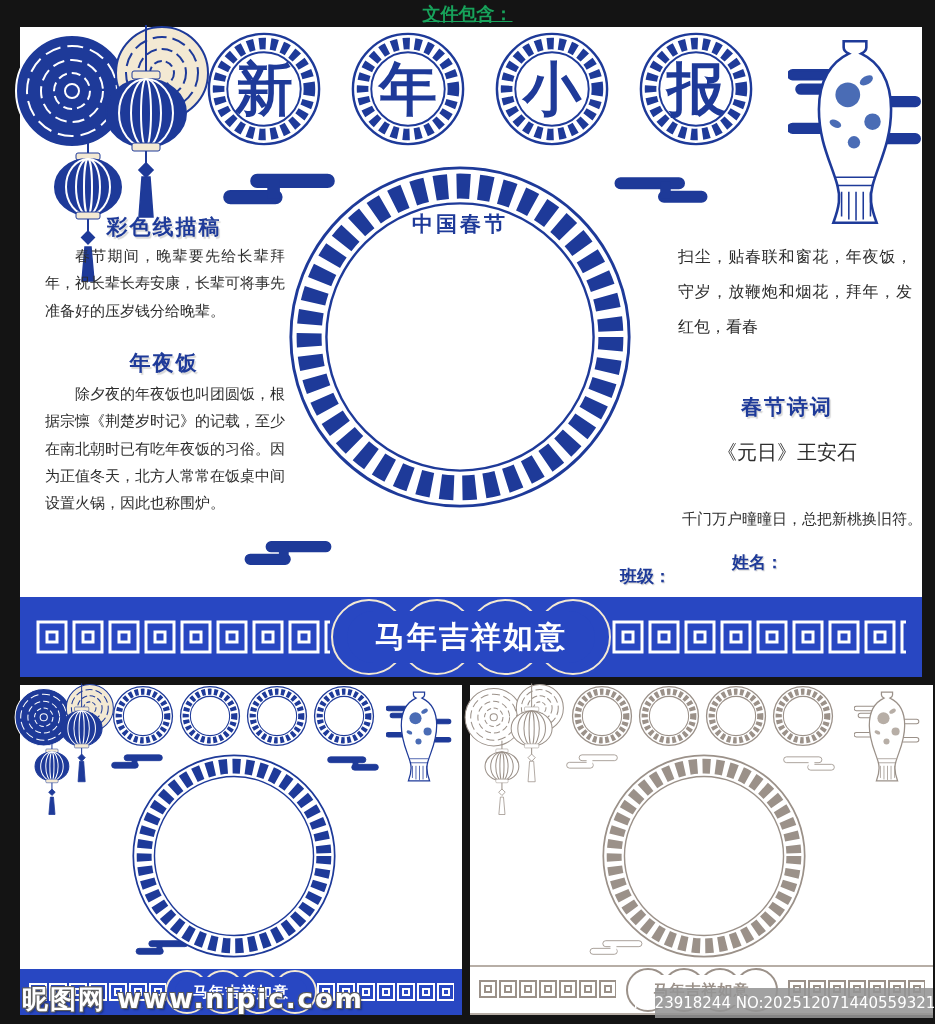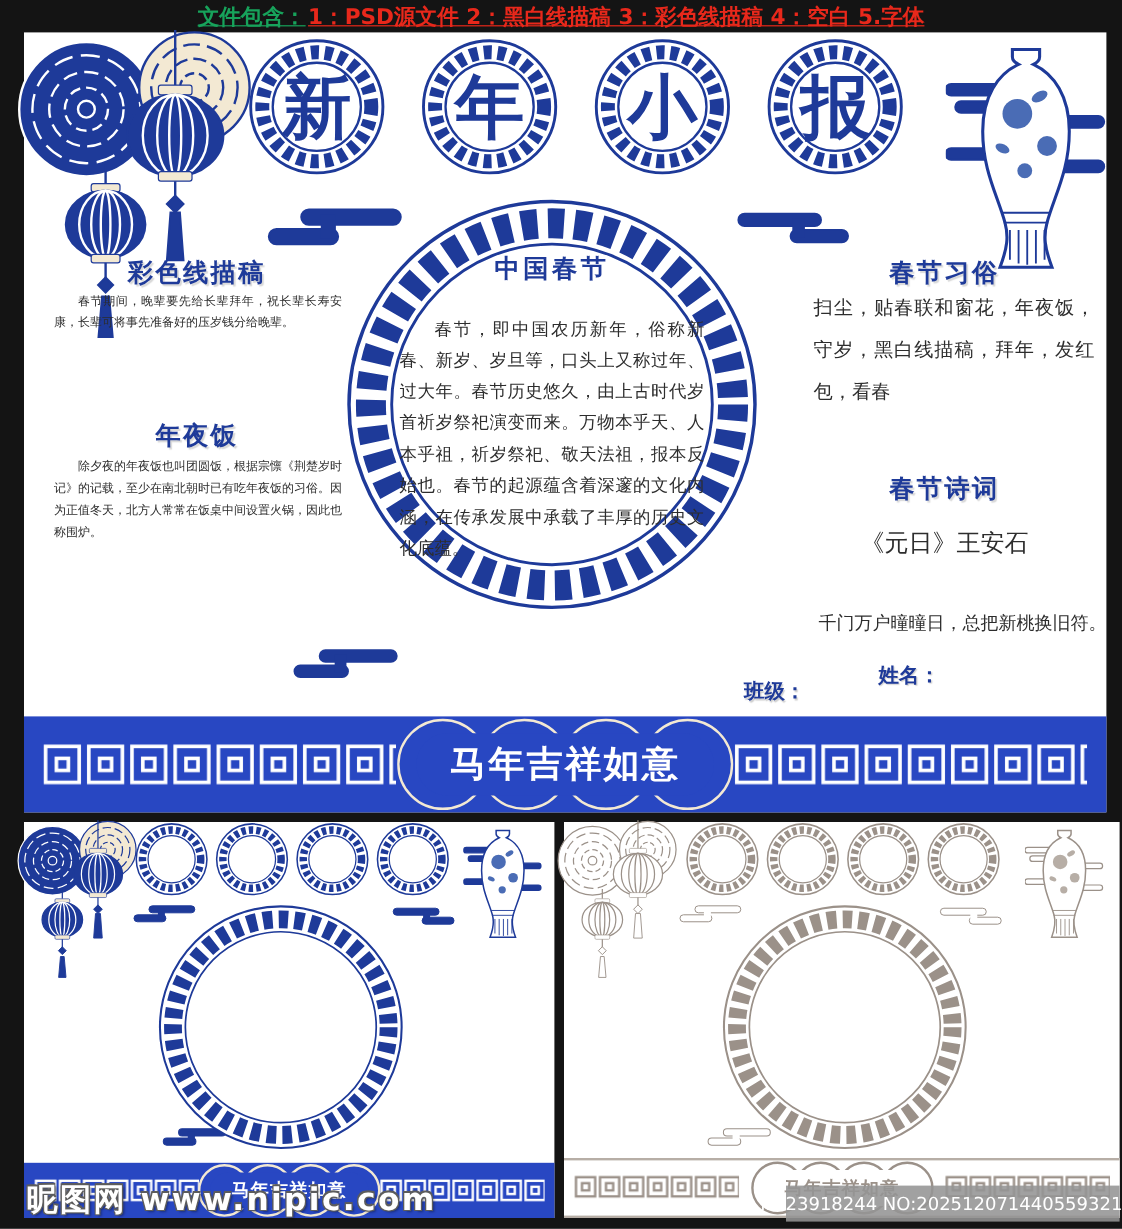--- a/index.html
+++ b/index.html
@@ -44,21 +44,21 @@
   .title-circle .char{
     position:absolute;inset:0;display:flex;align-items:center;justify-content:center;
     font-size:58px;font-weight:bold;color:var(--ink);line-height:1;
   }
 
   .sec-h{
     position:absolute;text-align:center;font-weight:bold;color:#1e3a99;
     font-size:21px;letter-spacing:2px;text-shadow:1.5px 1.5px 1px rgba(0,0,0,.16);
   }
   .sec-p{
-    position:absolute;font-size:10px;color:#2d2d2d;line-height:1.82;
+    position:absolute;font-size:15px;color:#2d2d2d;line-height:1.82;
     text-align:justify;margin:0;
   }
   .indent{text-indent:2em;}
 
   .center-wrap{position:absolute;left:267px;top:137px;width:346px;height:346px;}
   .center-text{position:absolute;left:46px;right:46px;top:46px;text-align:center;}
   .center-title{font-size:21px;font-weight:bold;color:#1e3a99;letter-spacing:3px;margin-bottom:24px;}
   .center-body{
     font-size:14.5px;color:#2d2d2d;line-height:1.8;text-align:justify;
     text-indent:2em;margin:0;
@@ -205,21 +205,20 @@
         <path d="M46 138 H84"></path>
         <path d="M47 146 H83"></path>
         <path d="M52 152 V176 M59 152 V179 M66 152 V180 M73 152 V179 M80 152 V176"></path>
       </g>
     </symbol>
   </defs>
 </svg>
 
 <div class="topbar">
   <span class="lbl">文件包含：</span>
-  <span class="itm">1：PSD源文件 2：黑白线描稿 3：彩色线描稿 4：空白 5.字体</span>
 </div>
 
 <div class="poster theme-blue">
 
   <svg class="abs" style="left:-10px;top:-2px;width:250px;height:260px">
       <use href="#sym-corner"></use>
     </svg>
 
   <div class="title-circle" style="left:186px">
     <svg class="svgfull">
@@ -259,31 +258,29 @@
   <svg class="abs" style="left:222px;top:512px;width:92px;height:28px">
       <use href="#sym-cloud"></use>
     </svg>
 
   <div class="center-wrap">
     <svg class="svgfull">
         <use href="#sym-big-ring"></use>
       </svg>
     <div class="center-text">
       <div class="center-title">中国春节</div>
-      <p class="center-body">春节，即中国农历新年，俗称新春、新岁、岁旦等，口头上又称过年、过大年。春节历史悠久，由上古时代岁首祈岁祭祀演变而来。万物本乎天、人本乎祖，祈岁祭祀、敬天法祖，报本反始也。春节的起源蕴含着深邃的文化内涵，在传承发展中承载了丰厚的历史文化底蕴。</p>
     </div>
   </div>
 
   <div class="sec-h" style="left:25px;top:186px;width:238px">彩色线描稿</div>
   <p class="sec-p indent" style="left:25px;top:216px;width:240px">春节期间，晚辈要先给长辈拜年，祝长辈长寿安康，长辈可将事先准备好的压岁钱分给晚辈。</p>
   <div class="sec-h" style="left:25px;top:322px;width:238px">年夜饭</div>
   <p class="sec-p indent" style="left:25px;top:354px;width:240px">除夕夜的年夜饭也叫团圆饭，根据宗懔《荆楚岁时记》的记载，至少在南北朝时已有吃年夜饭的习俗。因为正值冬天，北方人常常在饭桌中间设置火锅，因此也称围炉。</p>
 
-  <div class="sec-h" style="left:642px;top:186px;width:250px">春节习俗</div>
-  <p class="sec-p" style="left:658px;top:212px;width:234px;font-size:16px;line-height:2.2">扫尘，贴春联和窗花，年夜饭，守岁，黑白线描稿，拜年，发红包，看春</p>
+  <p class="sec-p" style="left:658px;top:212px;width:234px;font-size:16px;line-height:2.2">扫尘，贴春联和窗花，年夜饭，守岁，放鞭炮和烟花，拜年，发红包，看春</p>
   <div class="sec-h" style="left:642px;top:366px;width:250px">春节诗词</div>
   <p class="poem-line" style="left:642px;top:412px;width:250px;font-size:20px">《元日》王安石</p>
   <p class="poem-line" style="left:632px;top:483px;width:300px">千门万户曈曈日，总把新桃换旧符。</p>
 
   <span class="field-label" style="left:600px;top:538px">班级：</span>
   <span class="field-label" style="left:712px;top:524px">姓名：</span>
 
   <div class="banner banner-blue" style="height:80px">
     <div class="strip" style="left:14px;top:19px;width:296px;height:42px">
       <svg>

